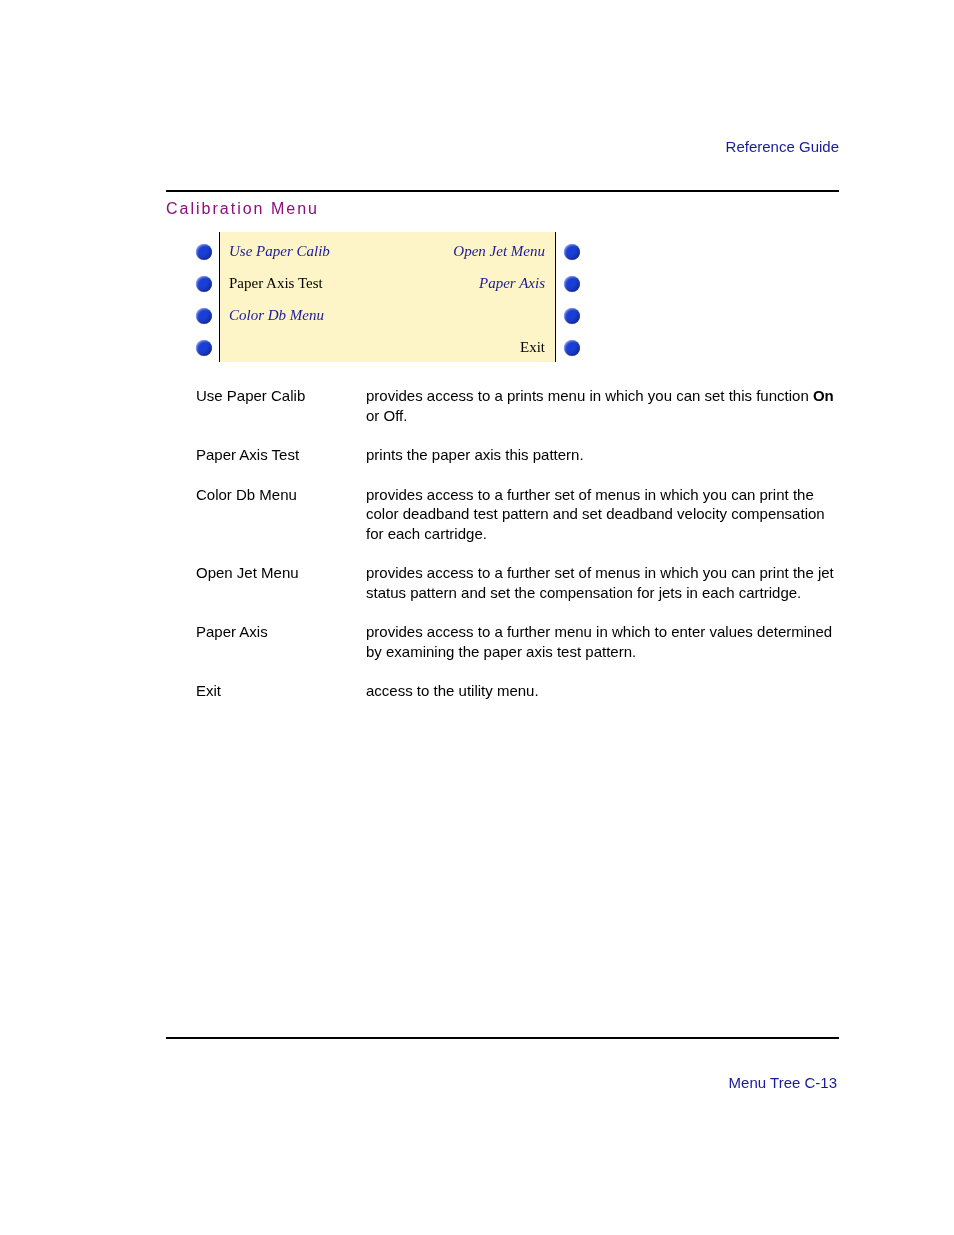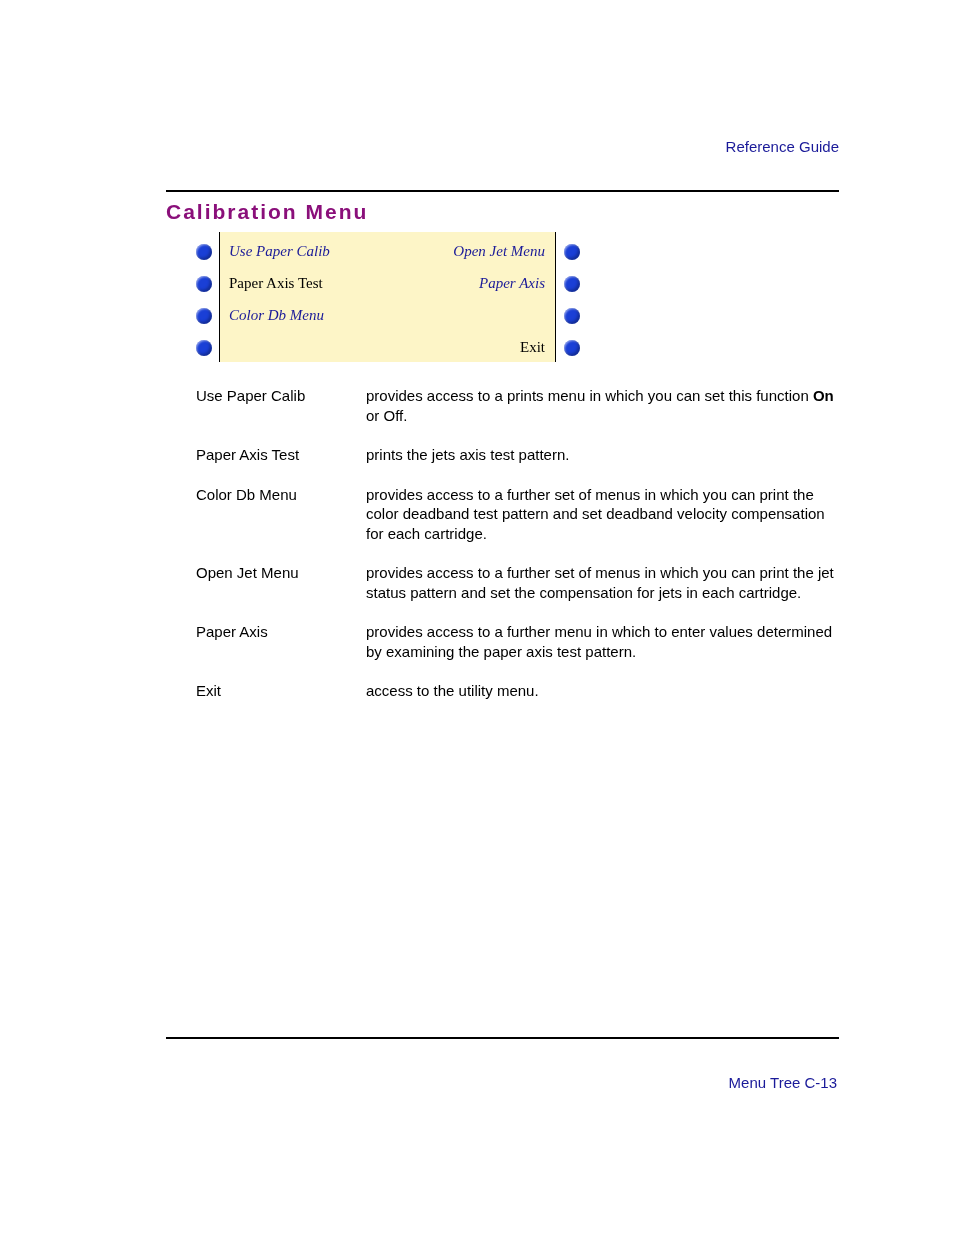--- a/index.html
+++ b/index.html
@@ -29,22 +29,22 @@
     top: 190px;
     left: 166px;
     width: 673px;
     border-top: 2px solid #000000;
   }
   .section-title {
     position: absolute;
     top: 200px;
     left: 166px;
     color: #8a0f7a;
-    font-weight: bold;
-    font-size: 21px;
+    font-weight: normal;
+    font-size: 16px;
     letter-spacing: 2px;
   }
   .panel {
     position: absolute;
     top: 232px;
     left: 189px;
     width: 400px;
     height: 130px;
   }
   .yellow-box {
@@ -162,21 +162,21 @@
       </div>
   </div>
 
   <div class="defs" id="defs">
       <div class="def-row">
         <div class="def-term">Use Paper Calib</div>
         <div class="def-desc"><span>provides access to a prints menu in which you can set this function </span><b>On</b><span> or Off.</span></div>
       </div>
       <div class="def-row">
         <div class="def-term">Paper Axis Test</div>
-        <div class="def-desc"><span>prints the jets axis test pattern.</span></div>
+        <div class="def-desc"><span>prints the paper axis this pattern.</span></div>
       </div>
       <div class="def-row">
         <div class="def-term">Color Db Menu</div>
         <div class="def-desc"><span>provides access to a further set of menus in which you can print the color deadband test pattern and set deadband velocity compensation for each cartridge.</span></div>
       </div>
       <div class="def-row">
         <div class="def-term">Open Jet Menu</div>
         <div class="def-desc"><span>provides access to a further set of menus in which you can print the jet status pattern and set the compensation for jets in each cartridge.</span></div>
       </div>
       <div class="def-row">

